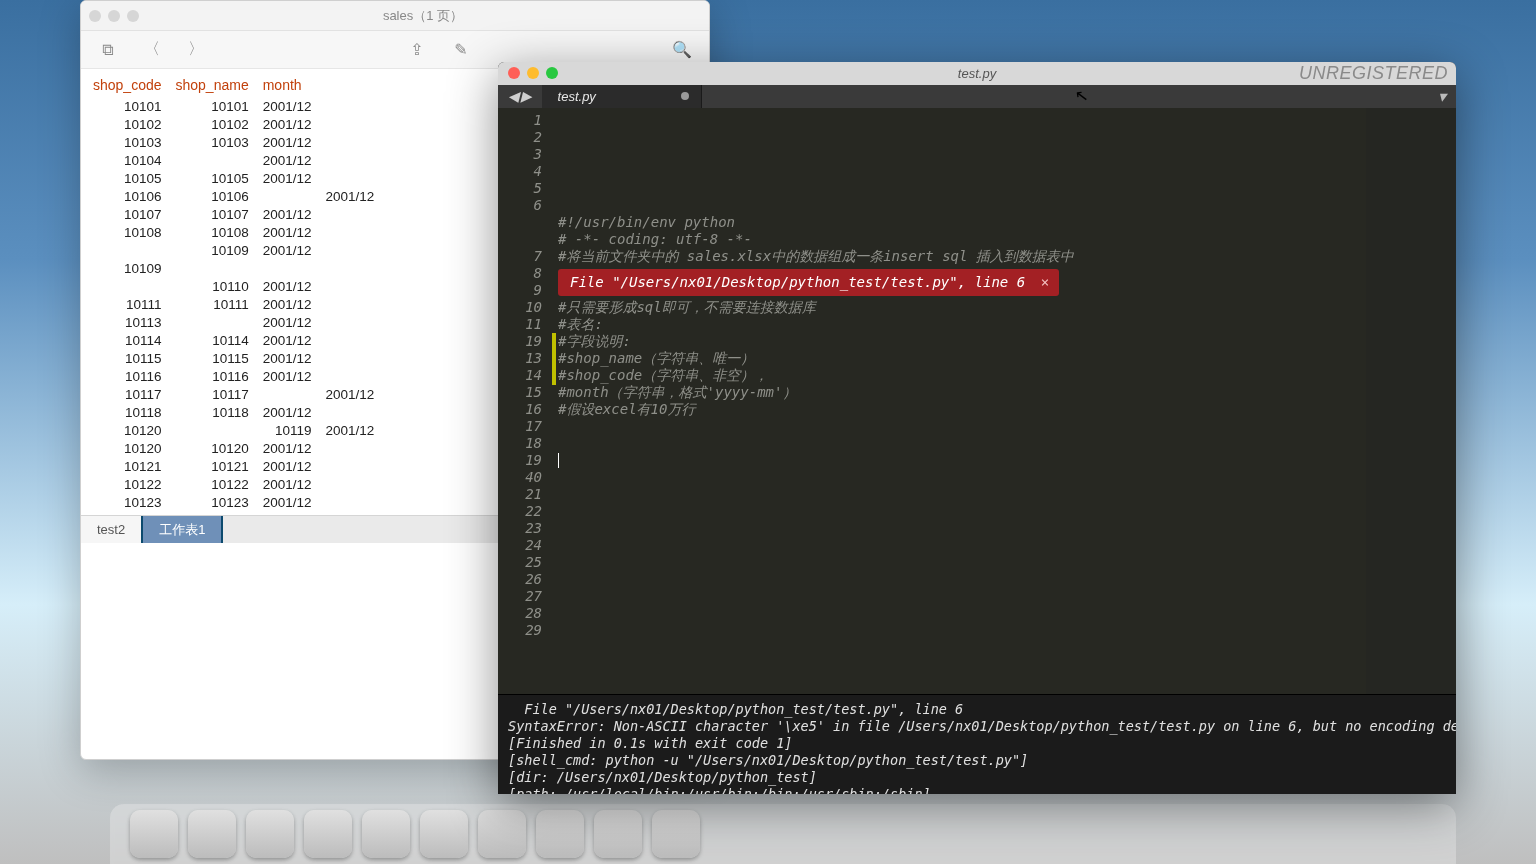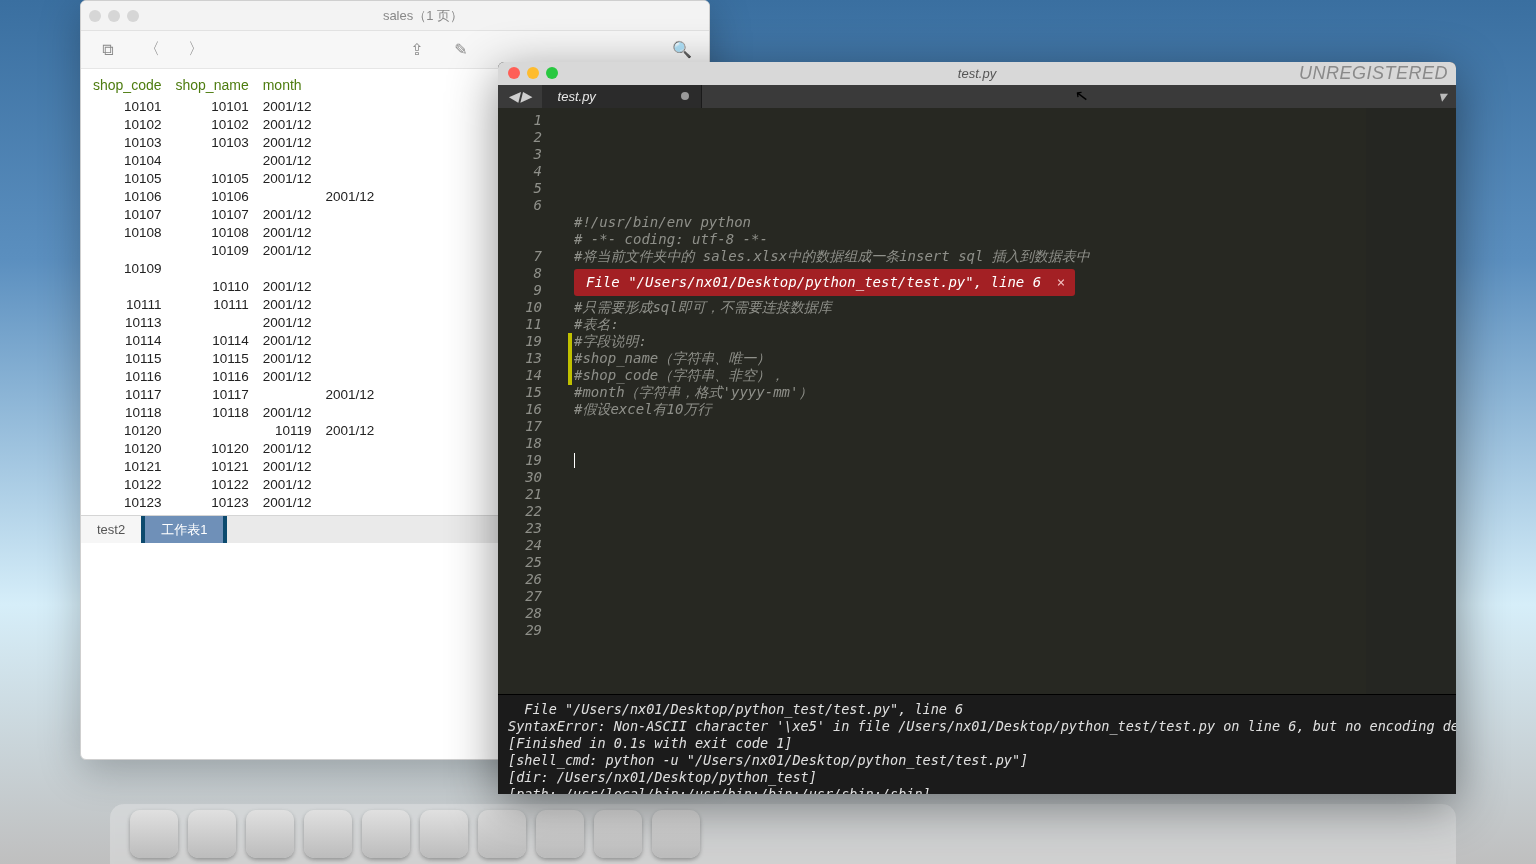--- a/index.html
+++ b/index.html
@@ -27,30 +27,30 @@
   .dot { width:12px; height:12px; border-radius:50%; }
   .numbers-title { flex:1; text-align:center; color:#888; font-size:13px; }
   .numbers-toolbar {
     height:38px; background:#f7f7f7; border-bottom:1px solid #e6e6e6;
     display:flex; align-items:center; gap:14px; padding:0 12px; color:#777;
   }
   .tb-btn { width:30px; height:24px; display:flex; align-items:center; justify-content:center; font-size:16px; color:#8a8a8a; }
   .tb-sep { flex:1; }
   .numbers-body { flex:1; overflow:auto; padding:4px 8px 0 8px; }
   table.sheet { border-collapse: collapse; font-size:13.5px; color:#222; }
-  table.sheet th { text-align:left; font-weight:400; color:#4d7c0f; padding:4px 10px 4px 4px; font-size:14px; }
+  table.sheet th { text-align:left; font-weight:400; color:#c2410c; padding:4px 10px 4px 4px; font-size:14px; }
   table.sheet td { padding:1.5px 10px 1.5px 4px; text-align:right; white-space:nowrap; }
   .sheet-tabs {
     height:28px; background:#eaeaea; border-top:1px solid #d5d5d5;
     display:flex; align-items:stretch;
     position:absolute; left:0; right:0; bottom:216px;
   }
   .sheet-tab {
     padding:0 16px; display:flex; align-items:center; font-size:13px;
-    border-right:4px solid #0c4a6e; background:#f6f6f6; color:#555;
+    border-right:2px solid #0c4a6e; background:#f6f6f6; color:#555;
   }
   .sheet-tab.active { background:#6f90b8; color:#fff; font-weight:500; }
 
   
   .sublime-win {
     position: absolute;
     left: 498px; top: 62px;
     right: 80px; height: 732px;
     background: #1e1e1e;
     border-radius: 6px 6px 0 0;
@@ -76,21 +76,21 @@
     display:flex; align-items:center; padding:0 28px 0 16px;
     border-right:1px solid #1a1a1a; position:relative;
     min-width:160px;
   }
   .dirty-dot { position:absolute; right:12px; width:8px; height:8px; border-radius:50%; background:#9a9a9a; }
   .tab-dropdown { margin-left:auto; color:#bbb; padding:0 10px; display:flex; align-items:center; }
 
   .editor-wrap { flex:1; display:flex; background:#272822; position:relative; font-family: Menlo, Consolas, monospace; font-size:14px; line-height:17px; }
   .gutter { width:54px; background:#272822; color:#8f908a; text-align:right; padding:4px 10px 4px 0; user-select:none; }
   .gutter div { height:17px; }
-  .code { flex:1; padding:4px 0 4px 6px; color:#f8f8f2; position:relative; white-space:pre;margin-left:16px; }
+  .code { flex:1; padding:4px 0 4px 6px; color:#f8f8f2; position:relative; white-space:pre; }
   .code .line { height:17px; }
   .comment { color:#8f908a; }
   .err-banner {
     display:inline-block;
     background:#a32024; color:#fff;
     padding:5px 34px 5px 12px;
     border-radius:3px;
     position:relative;
     margin:4px 0;
     font-family: Menlo, Consolas, monospace;
@@ -336,21 +336,21 @@
         <div>10</div>
         <div>11</div>
         <div>19</div>
         <div>13</div>
         <div>14</div>
         <div>15</div>
         <div>16</div>
         <div>17</div>
         <div>18</div>
         <div>19</div>
-        <div>30</div>
+        <div>40</div>
         <div>21</div>
         <div>22</div>
         <div>23</div>
         <div>24</div>
         <div>25</div>
         <div>26</div>
         <div>27</div>
         <div>28</div>
         <div>29</div>
       </div>

